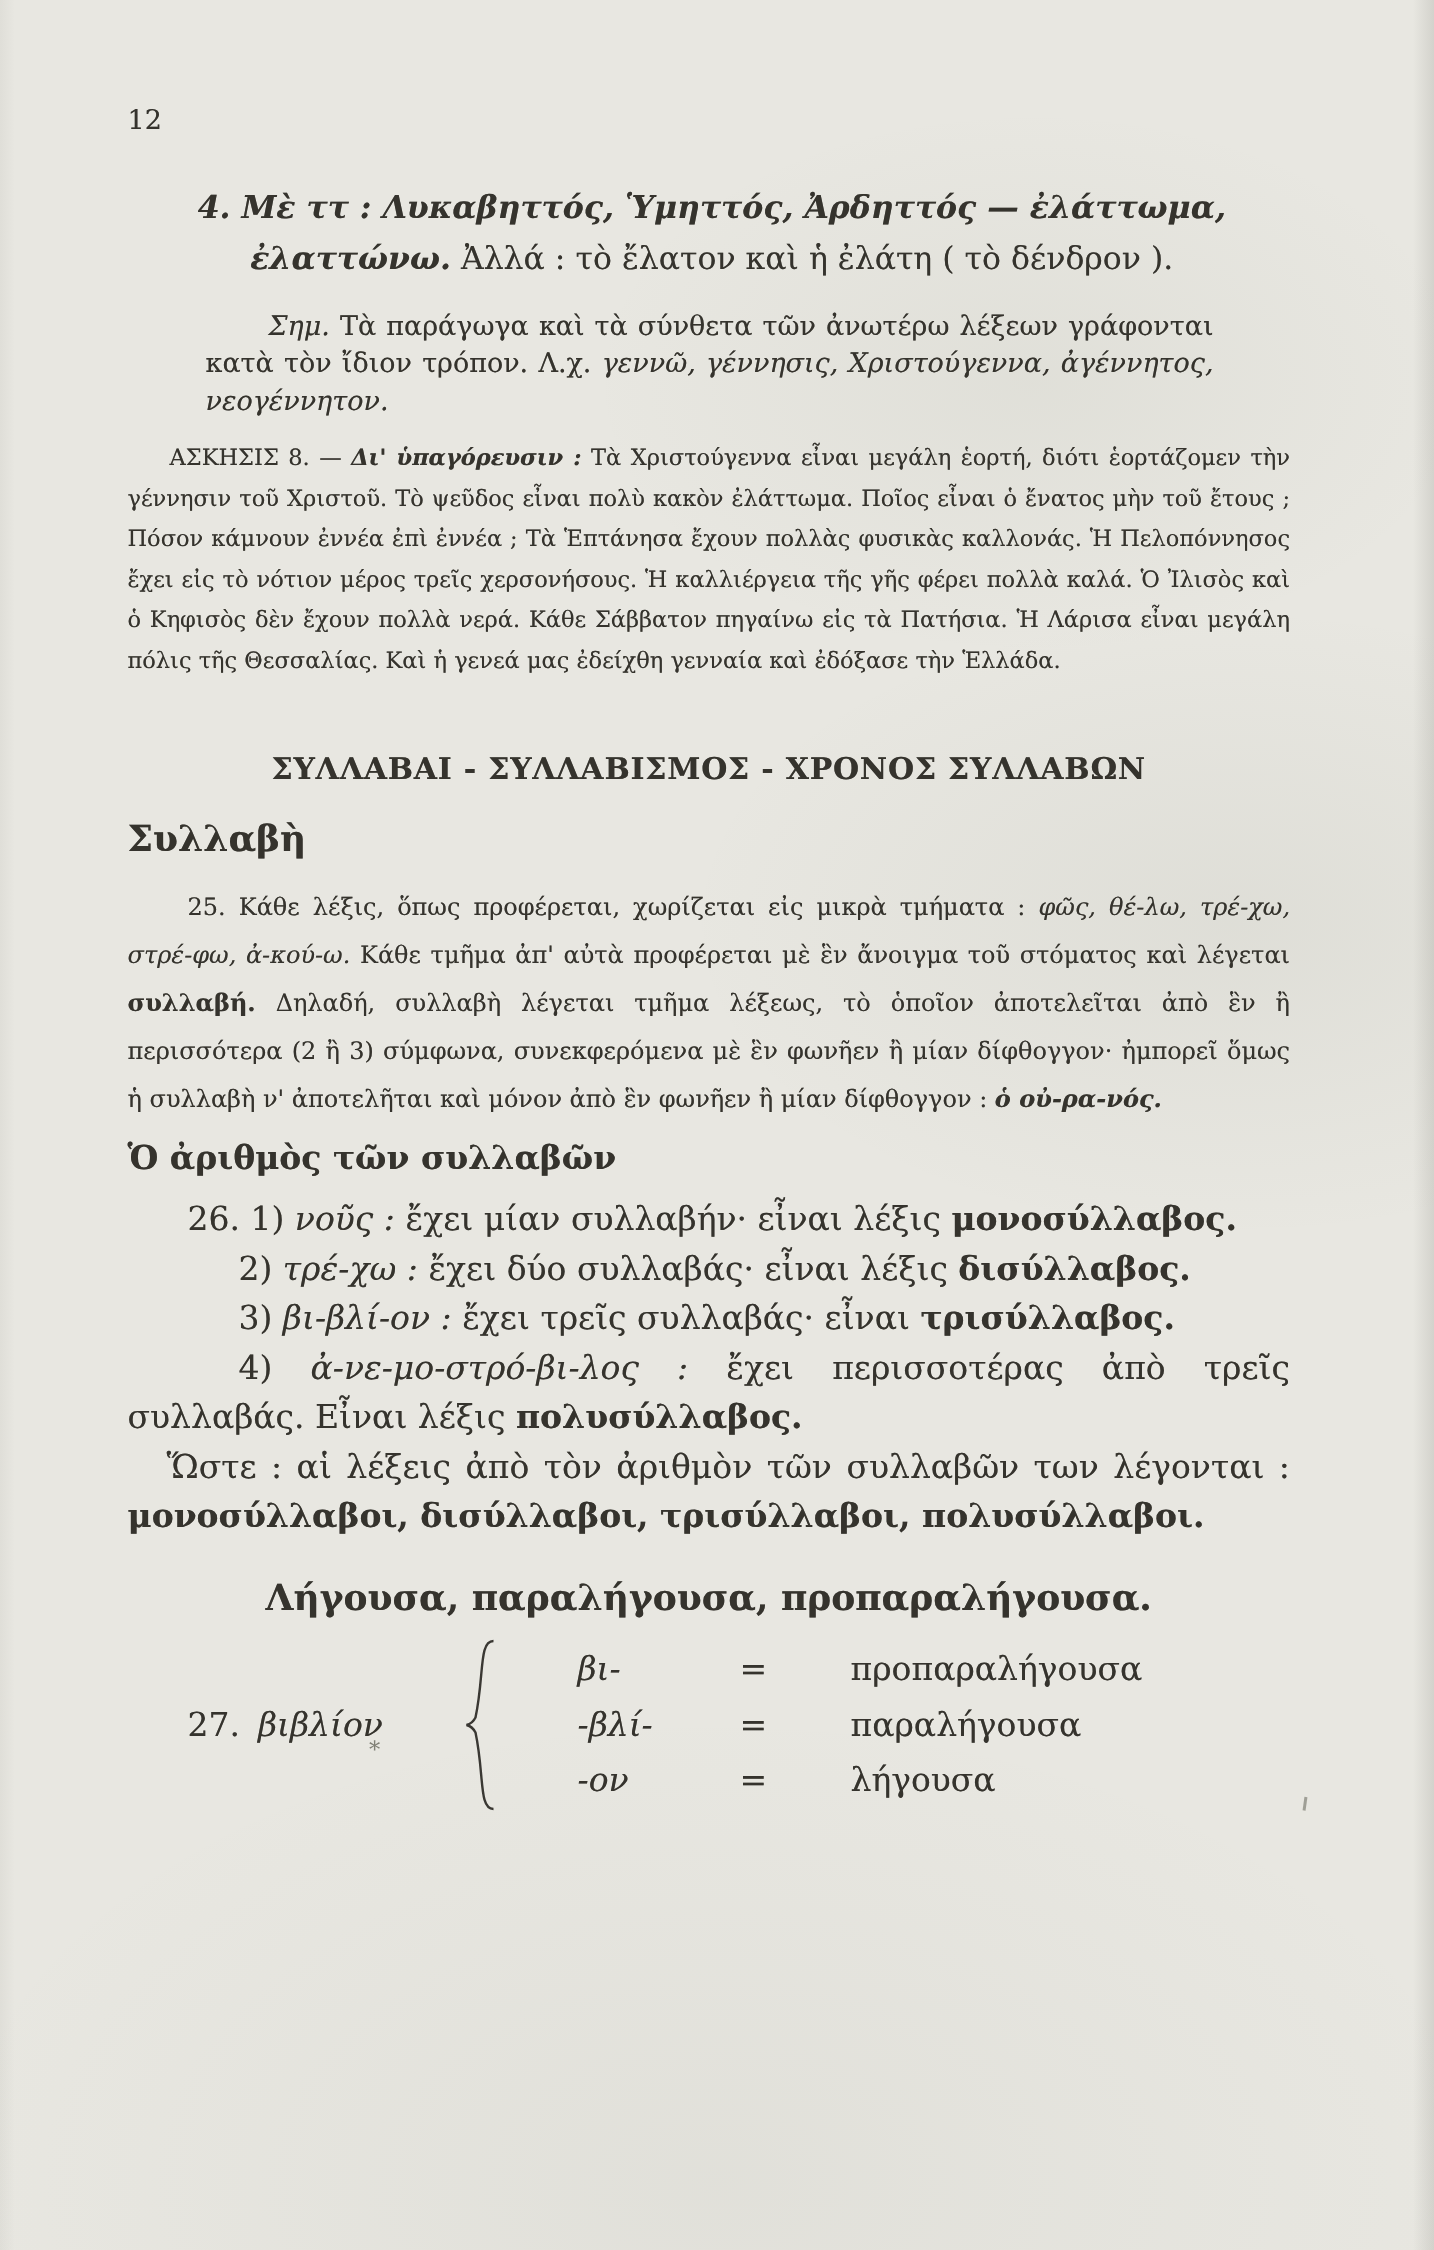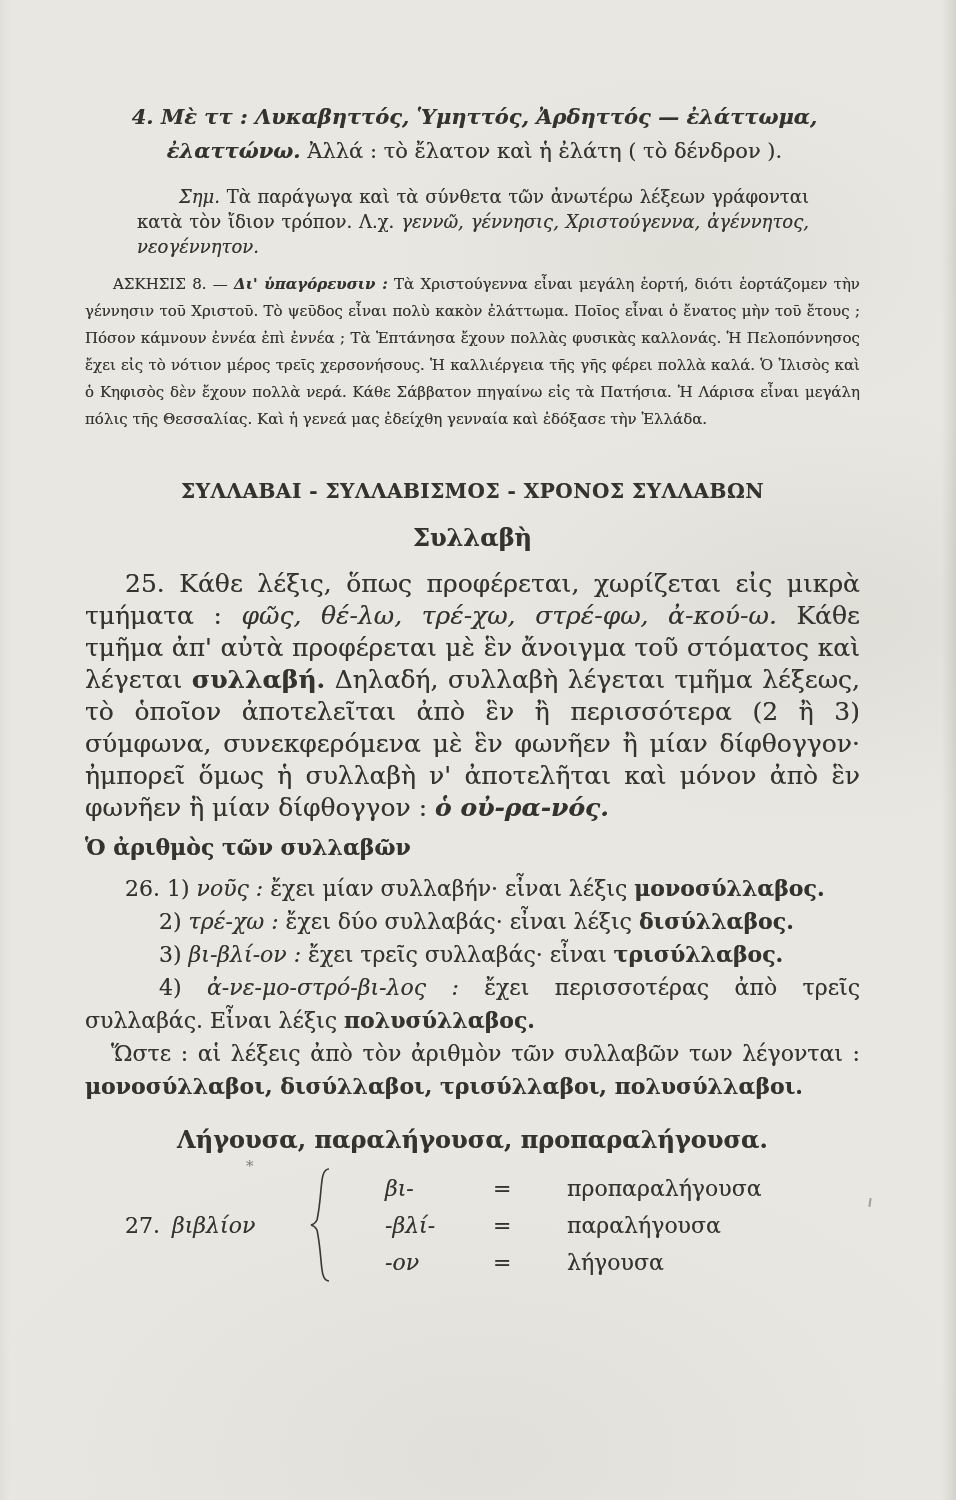--- a/index.html
+++ b/index.html
@@ -20,22 +20,22 @@
   p{margin:0;}
   .content{position:absolute;left:85px;top:70px;width:775px;}
   .page-number{font-size:18px;}
   .it{font-style:italic;}
   .b{font-weight:bold;}
   .bi{font-weight:bold;font-style:italic;}
   .item4{margin:30px 12px 0 16px;text-align:center;font-size:21px;line-height:33px;}
   .note{margin:16px 0 0 52px;width:672px;font-size:18px;line-height:25px;text-align:justify;text-indent:42px;}
   .exercise{margin-top:12px;font-size:15px;line-height:27px;text-align:justify;text-indent:28px;}
   .heading-caps{margin-top:46px;text-align:center;font-weight:bold;font-size:20px;letter-spacing:0.5px;}
-  .heading-lg{margin-top:20px;text-align:center;font-weight:bold;font-size:24px;}
-  .para25{margin-top:16px;font-size:25px;line-height:32px;text-align:justify;text-indent:40px;}
+  .heading-lg{margin-top:20px;text-align:left;font-weight:bold;font-size:24px;}
+  .para25{margin-top:16px;font-size:16px;line-height:32px;text-align:justify;text-indent:40px;}
   .heading-md{margin-top:10px;text-align:left;font-weight:bold;font-size:22px;}
   .item26{font-size:22px;line-height:33px;text-align:justify;}
   .item26.first{margin-top:12px;text-indent:40px;}
   .item26.rest{text-indent:74px;}
   .hoste{font-size:22px;line-height:33px;text-align:justify;text-indent:26px;}
   .heading-lg2{margin-top:22px;text-align:center;font-weight:bold;font-size:24px;}
   .item27{margin-top:12px;display:flex;align-items:center;font-size:22px;}
   .item27-label{margin-left:40px;width:182px;white-space:nowrap;}
   .item27-label .word{font-style:italic;margin-left:12px;}
   .brace{flex:0 0 auto;}
@@ -44,20 +44,21 @@
   .row .syll{font-style:italic;width:60px;}
   .row .eq{width:26px;}
   .artifact-flower{position:absolute;left:246px;top:1157px;font-size:15px;color:rgba(72,72,60,0.65);text-shadow:none;}
   .artifact-tick{position:absolute;left:869px;top:1198px;width:2px;height:9px;background:rgba(72,72,60,0.45);transform:rotate(8deg);}
 </style>
 </head>
 <body>
 
 <div class="content">
 
+  <div class="page-number">12</div>
 
   <p class="item4"><span class="bi">4. Μὲ ττ :</span><span class="bi"> Λυκαβηττός, Ὑμηττός, Ἀρδηττός — ἐλάττωμα, ἐλαττώνω.</span><span> Ἀλλά : τὸ ἔλατον καὶ ἡ ἐλάτη ( τὸ δένδρον ).</span></p>
 
   <p class="note"><span class="it">Σημ.</span><span> Τὰ παράγωγα καὶ τὰ σύνθετα τῶν ἀνωτέρω λέξεων γράφονται κατὰ τὸν ἴδιον τρόπον. Λ.χ. </span><span class="it">γεννῶ, γέννησις, Χριστούγεννα, ἀγέννητος, νεογέννητον.</span></p>
 
   <p class="exercise"><span>ΑΣΚΗΣΙΣ 8. — </span><span class="bi">Δι' ὑπαγόρευσιν :</span><span> Τὰ Χριστούγεννα εἶναι μεγάλη ἑορτή, διότι ἑορτάζομεν τὴν γέννησιν τοῦ Χριστοῦ. Τὸ ψεῦδος εἶναι πολὺ κακὸν ἐλάττωμα. Ποῖος εἶναι ὁ ἔνατος μὴν τοῦ ἔτους ; Πόσον κάμνουν ἐννέα ἐπὶ ἐννέα ; Τὰ Ἑπτάνησα ἔχουν πολλὰς φυσικὰς καλλονάς. Ἡ Πελοπόννησος ἔχει εἰς τὸ νότιον μέρος τρεῖς χερσονήσους. Ἡ καλλιέργεια τῆς γῆς φέρει πολλὰ καλά. Ὁ Ἰλισὸς καὶ ὁ Κηφισὸς δὲν ἔχουν πολλὰ νερά. Κάθε Σάββατον πηγαίνω εἰς τὰ Πατήσια. Ἡ Λάρισα εἶναι μεγάλη πόλις τῆς Θεσσαλίας. Καὶ ἡ γενεά μας ἐδείχθη γενναία καὶ ἐδόξασε τὴν Ἑλλάδα.</span></p>
 
   <p class="heading-caps">ΣΥΛΛΑΒΑΙ - ΣΥΛΛΑΒΙΣΜΟΣ - ΧΡΟΝΟΣ ΣΥΛΛΑΒΩΝ</p>
 
   <p class="heading-lg">Συλλαβὴ</p>

